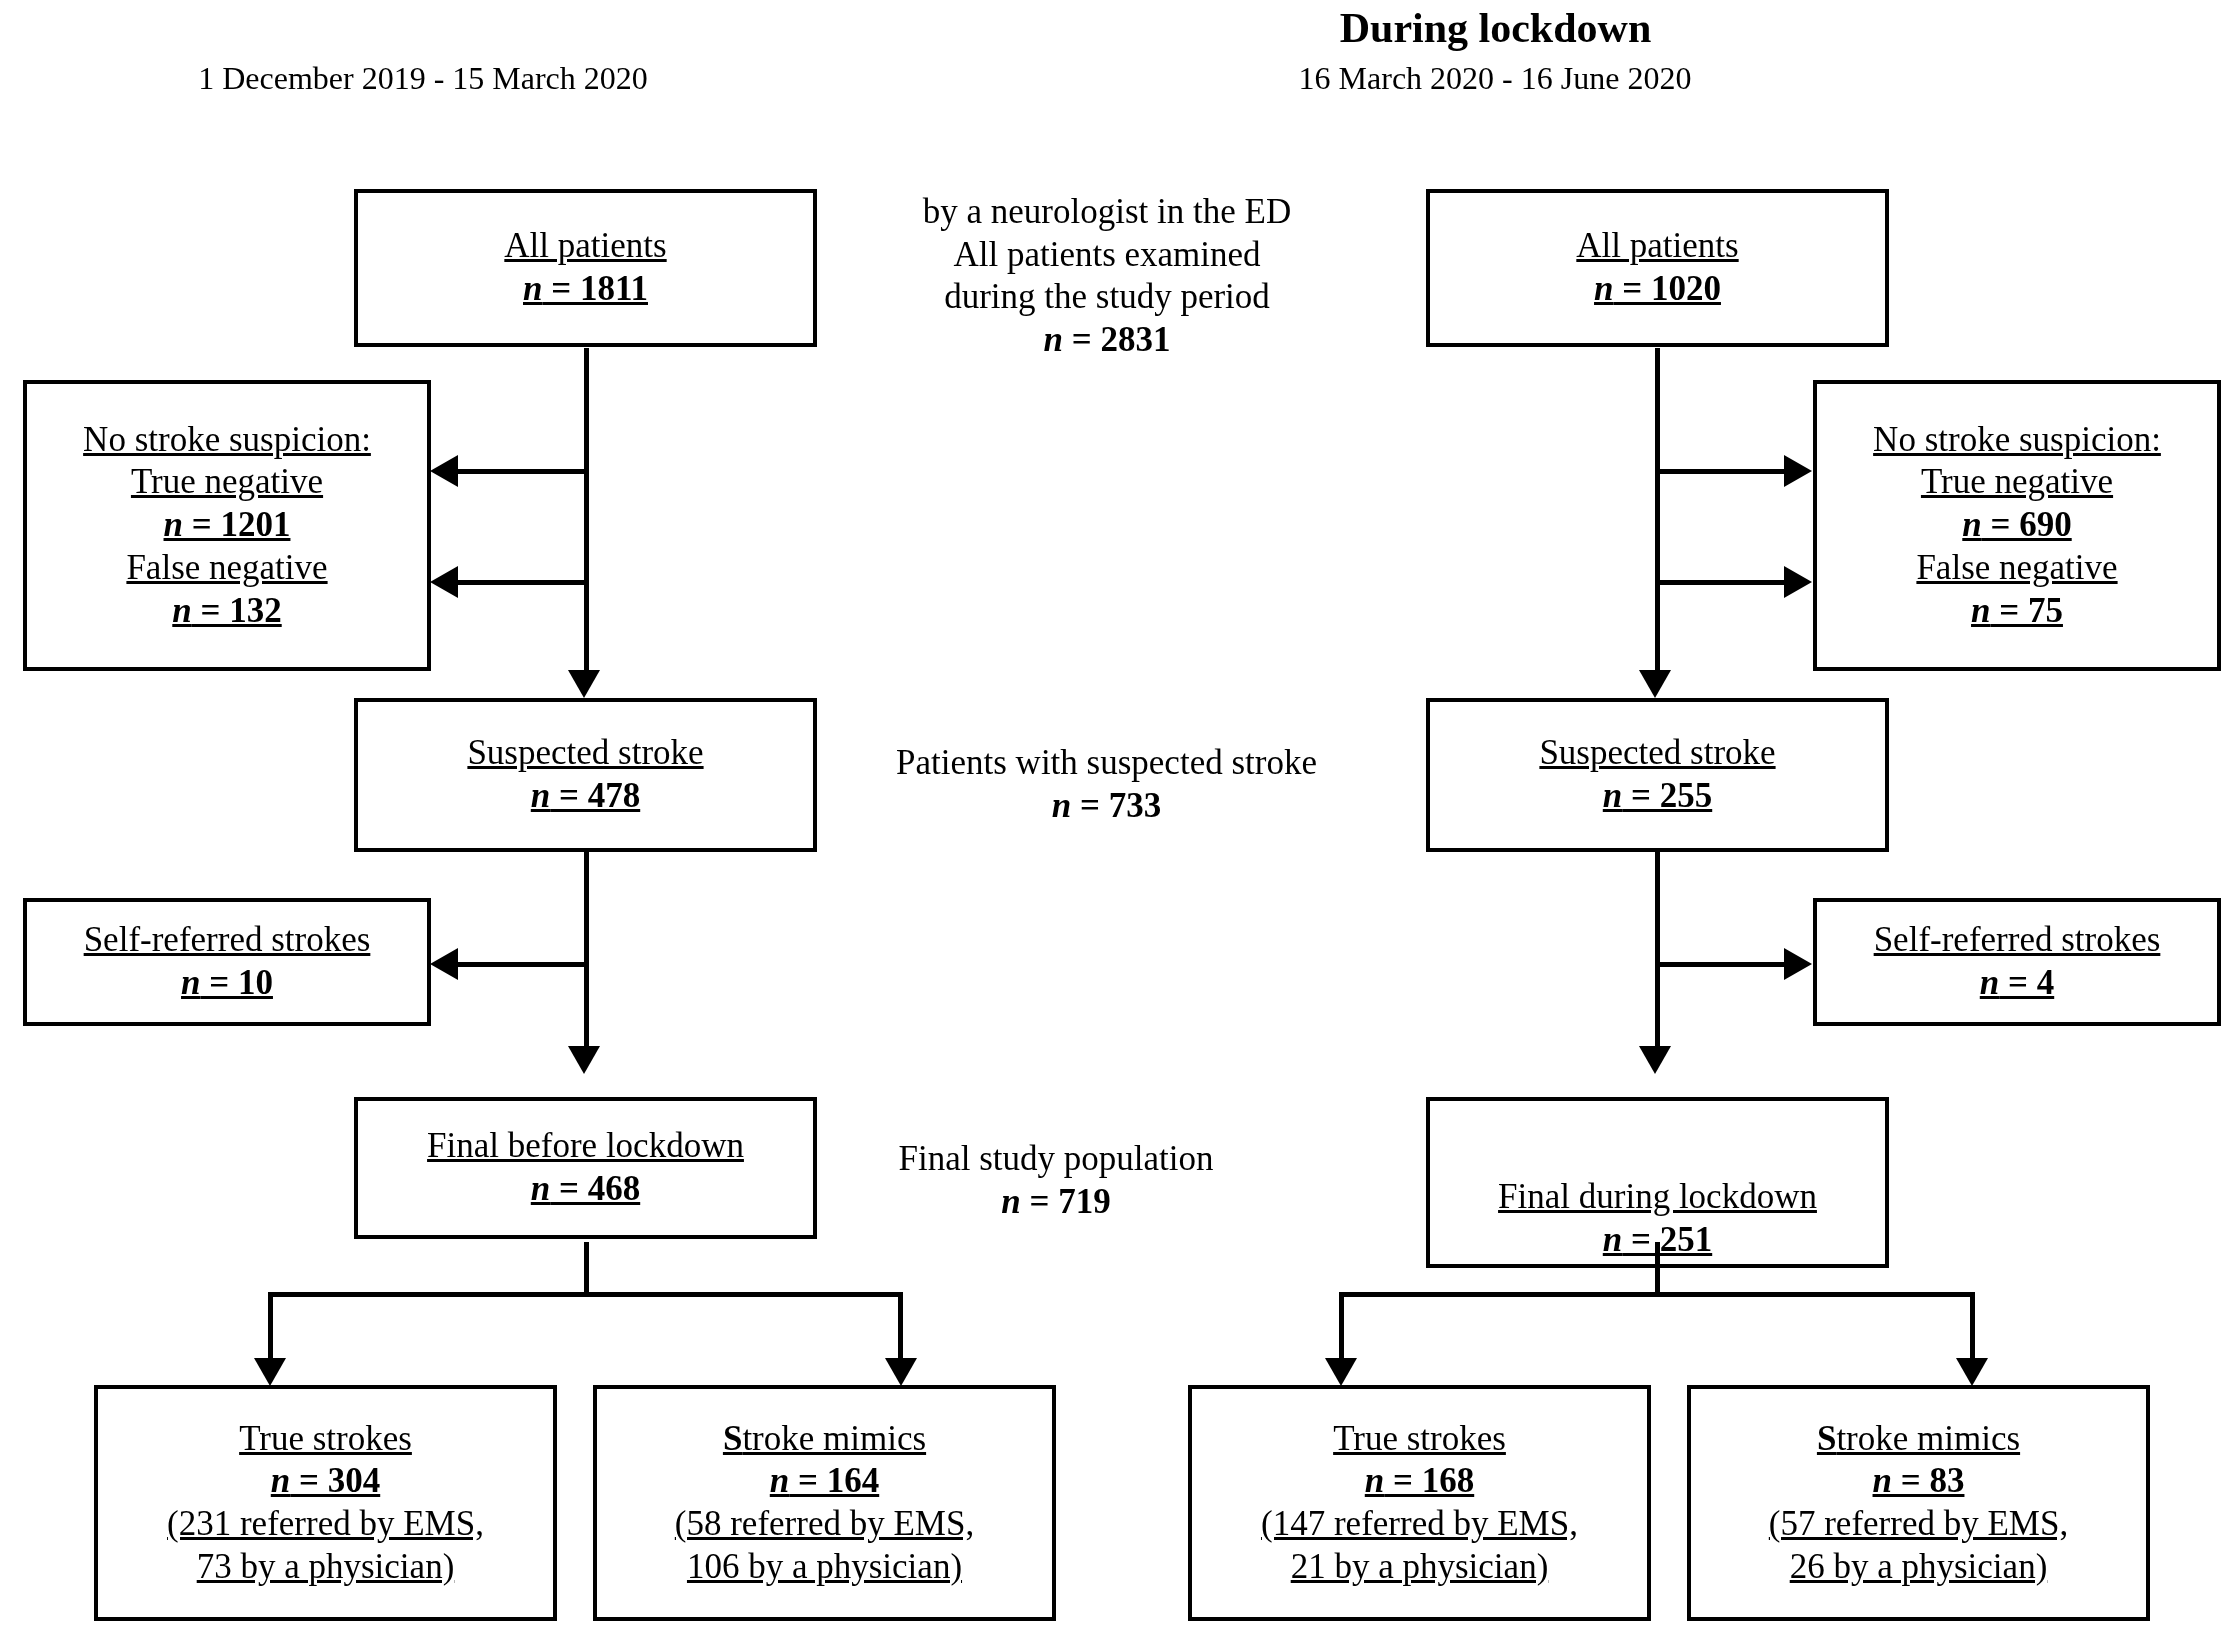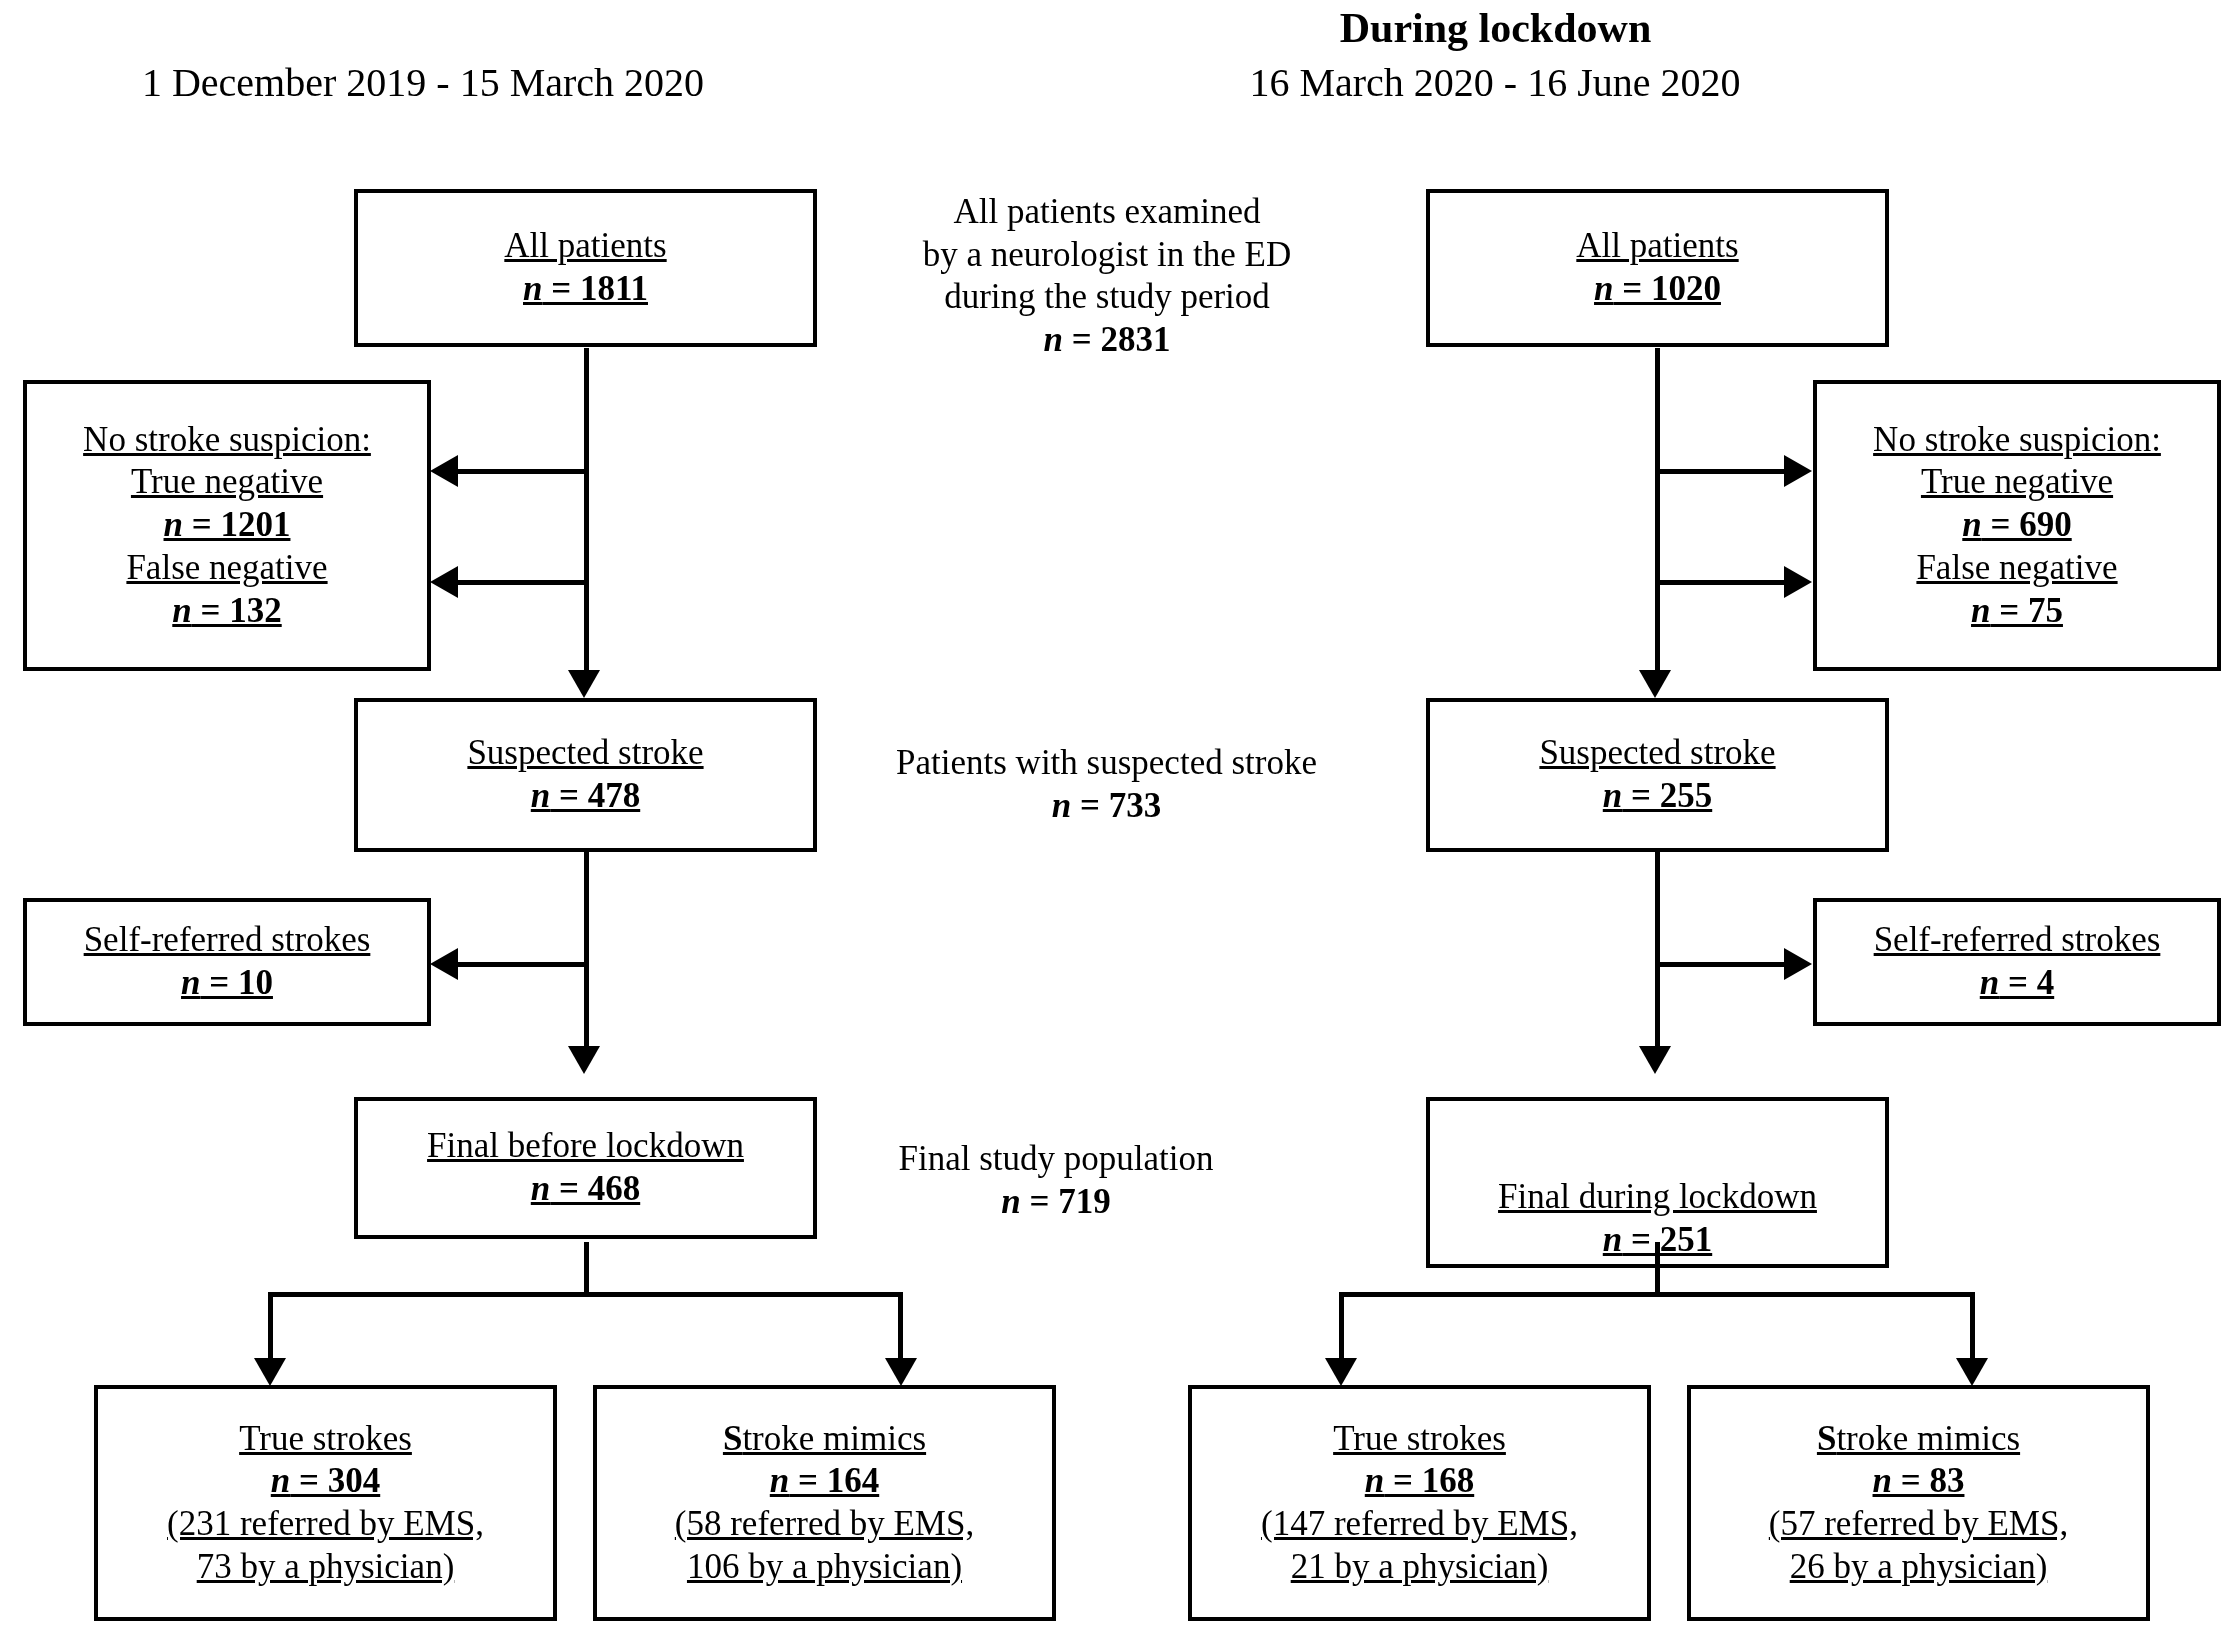--- a/index.html
+++ b/index.html
@@ -21,21 +21,21 @@
     position:absolute;
     text-align:center;
     font-weight:bold;
     font-size:42px;
     line-height:1.06;
     white-space:nowrap;
   }
   .hdr-sub{
     position:absolute;
     text-align:center;
-    font-size:40px;
+    font-size:32px;
     line-height:1.06;
     white-space:nowrap;
   }
 
   
   .box{
     position:absolute;
     border:4.9px solid #000000;
     background:#ffffff;
     box-sizing:border-box;
@@ -91,22 +91,22 @@
 <body>
 
 <div id="canvas">
 
   <div class="hdr-sub" style="left:76px;top:62px;width:694px;">1 December 2019 - 15 March 2020</div>
 
   <div class="hdr-title" style="left:1218px;top:5.5px;width:555px;">During lockdown</div>
   <div class="hdr-sub" style="left:1148px;top:62px;width:694px;">16 March 2020 - 16 June 2020</div>
 
   <div class="ctext" style="left:864px;top:191px;width:486px;">
+    <span class="ln">by a neurologist in the ED</span>
     <span class="ln">All patients examined</span>
-    <span class="ln">by a neurologist in the ED</span>
     <span class="ln">during the study period</span>
     <span class="ln nline"> <span class="nval"><i style="font-style: italic;">n</i> = 2831</span></span>
   </div>
 
   <div class="ctext" style="left:843px;top:742px;width:527px;">
     <span class="ln">Patients with suspected stroke</span>
     <span class="ln nline"><span class="nval"><i style="font-style: italic;">n</i> = 733</span></span>
   </div>
 
   <div class="ctext" style="left:813px;top:1138px;width:486px;">

